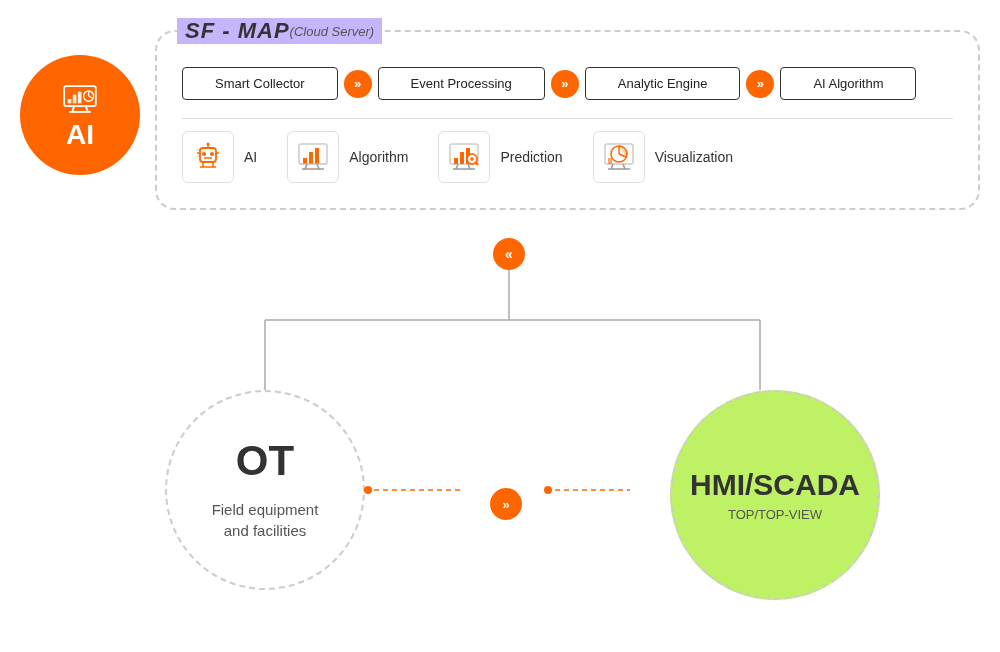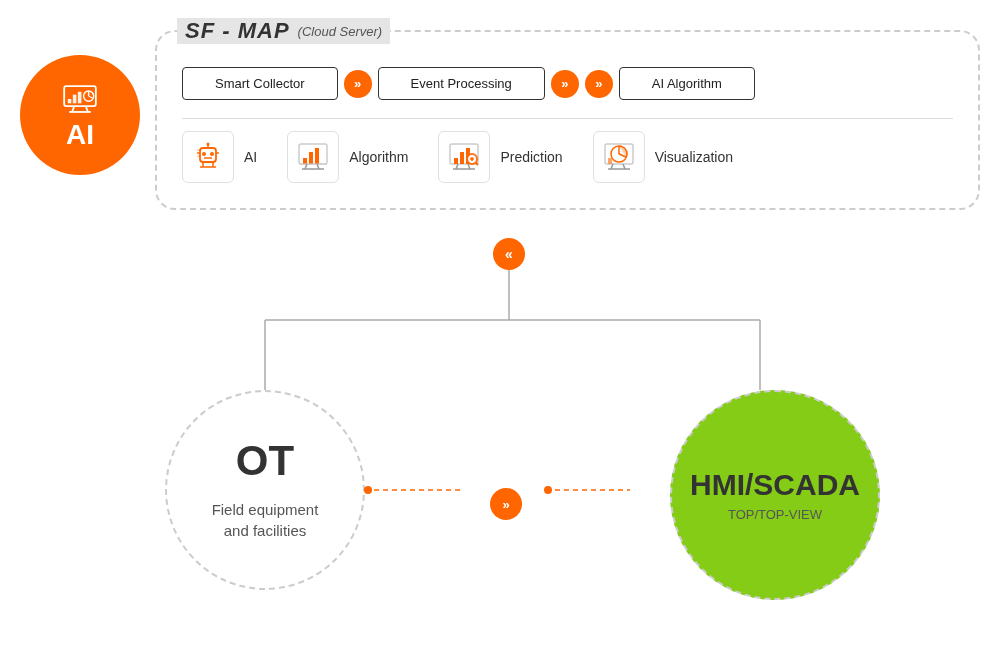--- a/index.html
+++ b/index.html
@@ -27,25 +27,24 @@
       right: 20px;
       border: 2px dashed #ccc;
       border-radius: 20px;
       padding: 20px 25px 25px 25px;
     }
 
     .cloud-title {
       position: absolute;
       top: -14px;
       left: 20px;
-      background: #e5e5e5;
+      background: #c4b5fd;
       padding: 0 8px;
       display: flex;
       align-items: center;
-      gap: 8px;
     }
 
     .sf-map-logo {
       font-size: 22px;
       font-weight: 900;
       font-style: italic;
       color: #333;
       letter-spacing: 1px;
     }
 
@@ -224,21 +223,21 @@
 
     
     .hmi-circle {
       position: absolute;
       top: 390px;
       right: 120px;
       width: 210px;
       height: 210px;
       border-radius: 50%;
       border: 2px dashed #ccc;
-      background: #84cc16;
+      background: #bef264;
       display: flex;
       flex-direction: column;
       align-items: center;
       justify-content: center;
       text-align: center;
     }
 
     .hmi-title {
       font-size: 30px;
       font-weight: 700;
@@ -321,20 +320,21 @@
         <span class="sf">SF</span><span class="dash"> - </span><span class="map">MAP</span>
       </span>
       <span class="cloud-server-text">(Cloud Server)</span>
     </div>
 
     <div class="pipeline-row">
       <div class="pipeline-box">Smart Collector</div>
       <div class="arrow-double">»</div>
       <div class="pipeline-box">Event Processing</div>
       <div class="arrow-double">»</div>
+      <div class="pipeline-box">Analytic Engine</div>
       <div class="arrow-double">»</div>
       <div class="pipeline-box">AI Algorithm</div>
     </div>
 
     <hr class="divider">
 
     <div class="icon-row">
 
       <div class="icon-item">
         <div class="icon-box">

